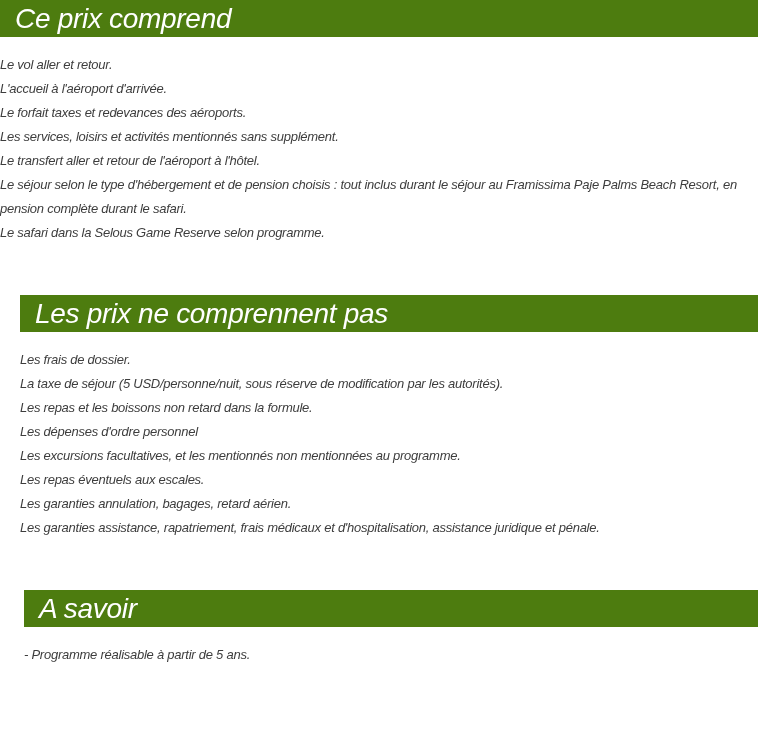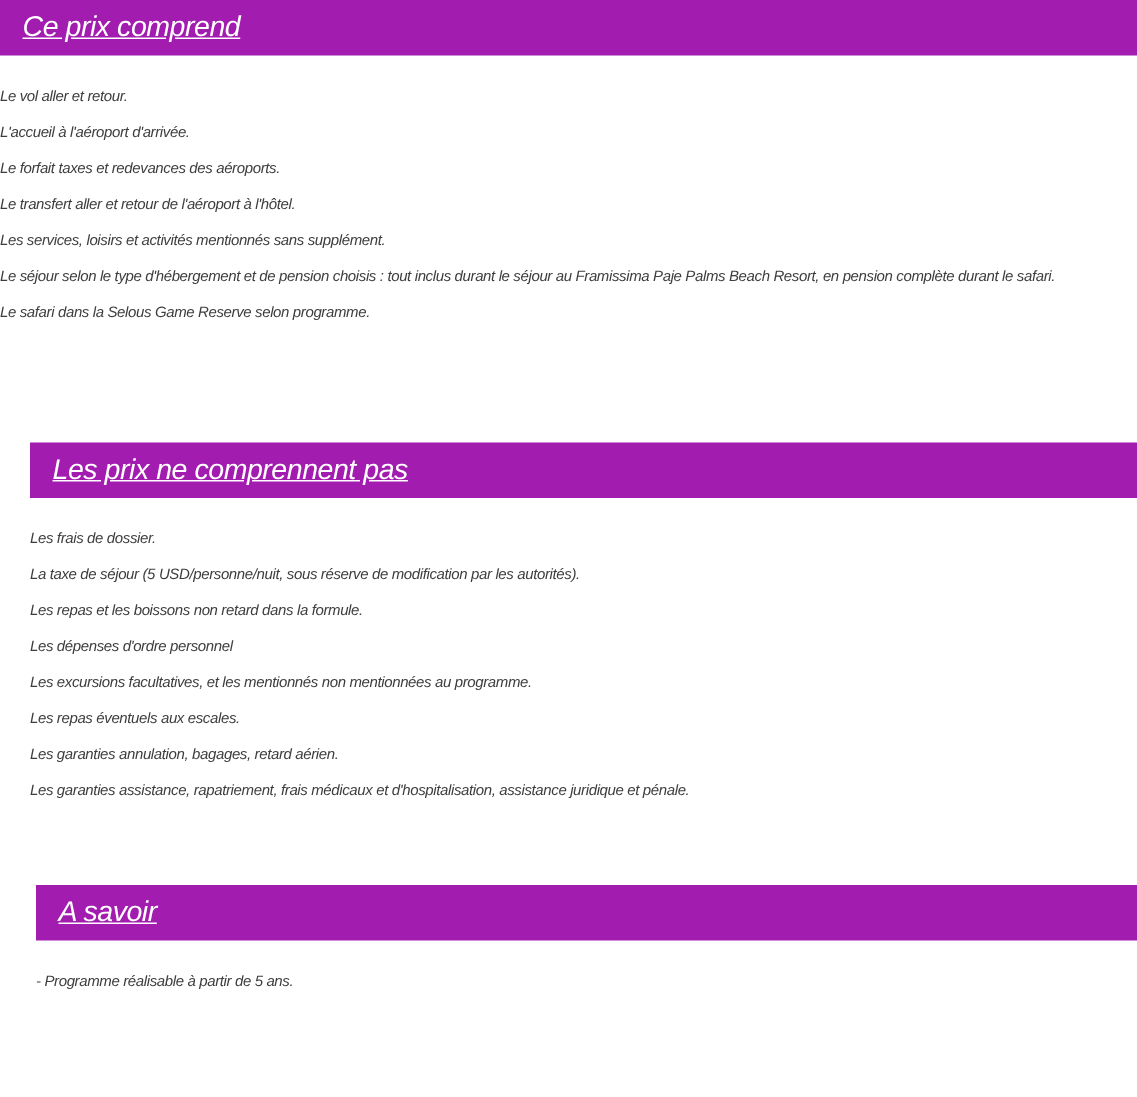--- a/index.html
+++ b/index.html
@@ -1,52 +1,51 @@
 <!DOCTYPE html>
 <html><head>
 <meta charset="utf-8">
 <style>
   html, body { margin: 0; padding: 0; background: #ffffff; }
   body { width: 758px; height: 731px; overflow: hidden; position: relative; }
   .section { position: absolute; left: 0; width: 758px; }
   .bar {
-    background: #a21caf;
+    background: #4d7c0f;
     height: 37px;
     color: #ffffff;
     font-family: "Liberation Sans", sans-serif;
     font-style: italic;
-    font-size: 19px;
+    font-size: 28px;
     line-height: 37px;
     padding-left: 15px;
     box-sizing: border-box;
     letter-spacing: -0.3px;
-    text-decoration: underline;
   }
   .lines { margin-top: 16px; }
   .line {
     font-family: "Liberation Sans", sans-serif;
     font-style: italic;
-    font-size: 10px;
+    font-size: 13px;
     line-height: 24px;
     color: #3d3d3d;
     letter-spacing: -0.25px;
     white-space: normal;
   }
 </style>
 </head>
 <body>
 
 <div class="section" style="top:0px;">
   <div class="bar">Ce prix comprend</div>
   <div class="lines">
     <div class="line">Le vol aller et retour.</div>
     <div class="line">L'accueil à l'aéroport d'arrivée.</div>
     <div class="line">Le forfait taxes et redevances des aéroports.</div>
+    <div class="line">Les services, loisirs et activités mentionnés sans supplément.</div>
     <div class="line">Le transfert aller et retour de l'aéroport à l'hôtel.</div>
-    <div class="line">Les services, loisirs et activités mentionnés sans supplément.</div>
     <div class="line">Le séjour selon le type d'hébergement et de pension choisis : tout inclus durant le séjour au Framissima Paje Palms Beach Resort, en pension complète durant le safari.</div>
     <div class="line">Le safari dans la Selous Game Reserve selon programme.</div>
   </div>
 </div>
 
 <div class="section" style="top:295px;margin-left:20px;">
   <div class="bar">Les prix ne comprennent pas</div>
   <div class="lines">
     <div class="line">Les frais de dossier.</div>
     <div class="line">La taxe de séjour (5 USD/personne/nuit, sous réserve de modification par les autorités).</div>

